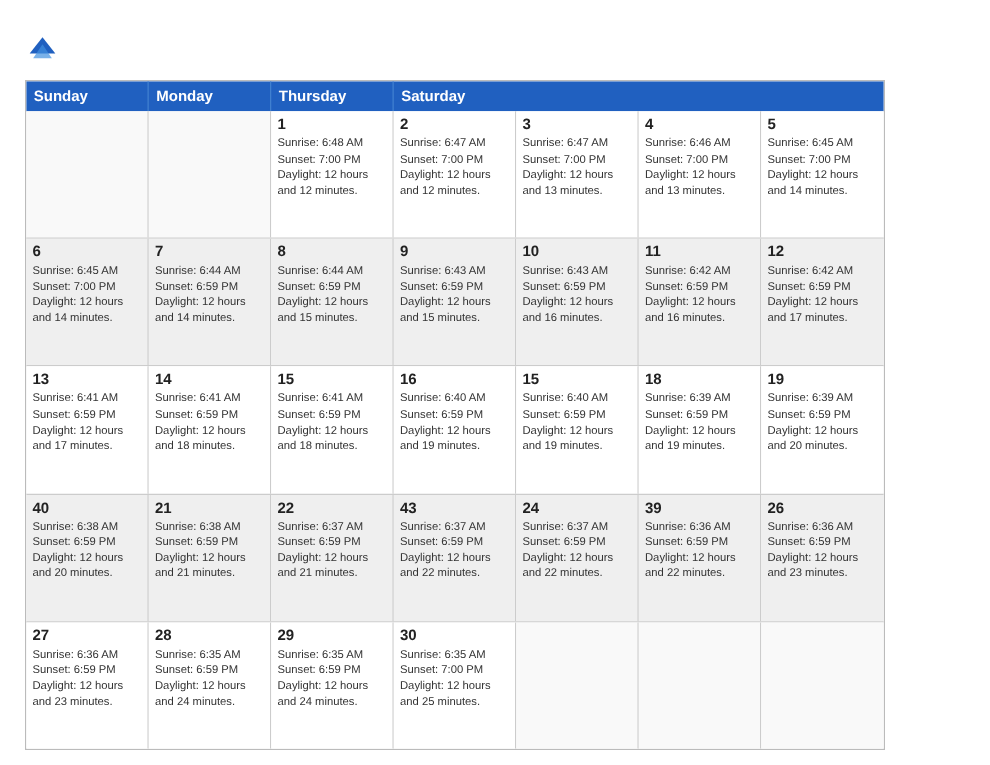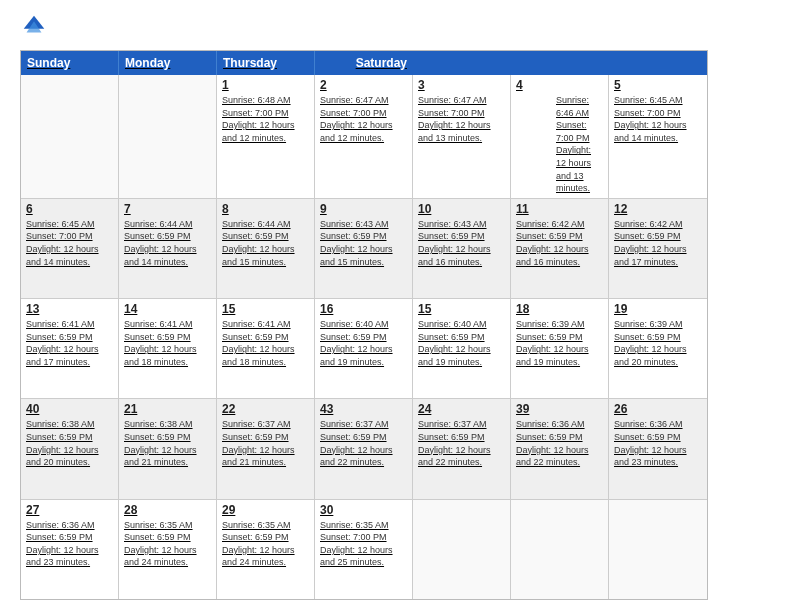--- a/index.html
+++ b/index.html
@@ -6,24 +6,23 @@
     body {
       font-family: Arial, sans-serif;
       background: #fff;
       width: 792px;
       height: 612px;
       overflow: hidden;
     }
     .page {
       width: 728px;
       height: 612px;
-      padding: 12px 20px 12px 20px;
+      padding: 26px 20px 12px 20px;
       display: flex;
       flex-direction: column;
-      text-decoration: underline;
     }
     .header {
       display: flex;
       justify-content: space-between;
       align-items: flex-start;
       margin-bottom: 10px;
     }
     .logo {
       display: flex;
       align-items: center;
@@ -67,21 +66,21 @@
       background: #2060c0;
     }
     .cal-header-cell {
       color: #fff;
       font-size: 12px;
       font-weight: bold;
       padding: 5px 6px;
       text-align: left;
       border-right: 1px solid #4080d0;
     }
-    .cal-header-cell:last-child { border-right: none; text-align: right; }
+    .cal-header-cell:last-child { border-right: none; }
     .cal-body {
       flex: 1;
       display: flex;
       flex-direction: column;
     }
     .cal-row {
       display: grid;
       grid-template-columns: repeat(7, 1fr);
       flex: 1;
       border-top: 1px solid #ccc;
@@ -158,21 +157,21 @@
           </div>
           <div class="cal-cell">
             <div class="day-number">3</div>
             <div class="day-info" style="white-space: pre-line;">Sunrise: 6:47 AM
 Sunset: 7:00 PM
 Daylight: 12 hours
 and 13 minutes.</div>
           </div>
           <div class="cal-cell">
             <div class="day-number">4</div>
-            <div class="day-info" style="white-space: pre-line; margin-left: 40px;">Sunrise: 6:46 AM
+            <div class="day-info" style="white-space: pre-line;">Sunrise: 6:46 AM
 Sunset: 7:00 PM
 Daylight: 12 hours
 and 13 minutes.</div>
           </div>
           <div class="cal-cell">
             <div class="day-number">5</div>
             <div class="day-info" style="white-space: pre-line;">Sunrise: 6:45 AM
 Sunset: 7:00 PM
 Daylight: 12 hours
 and 14 minutes.</div>

